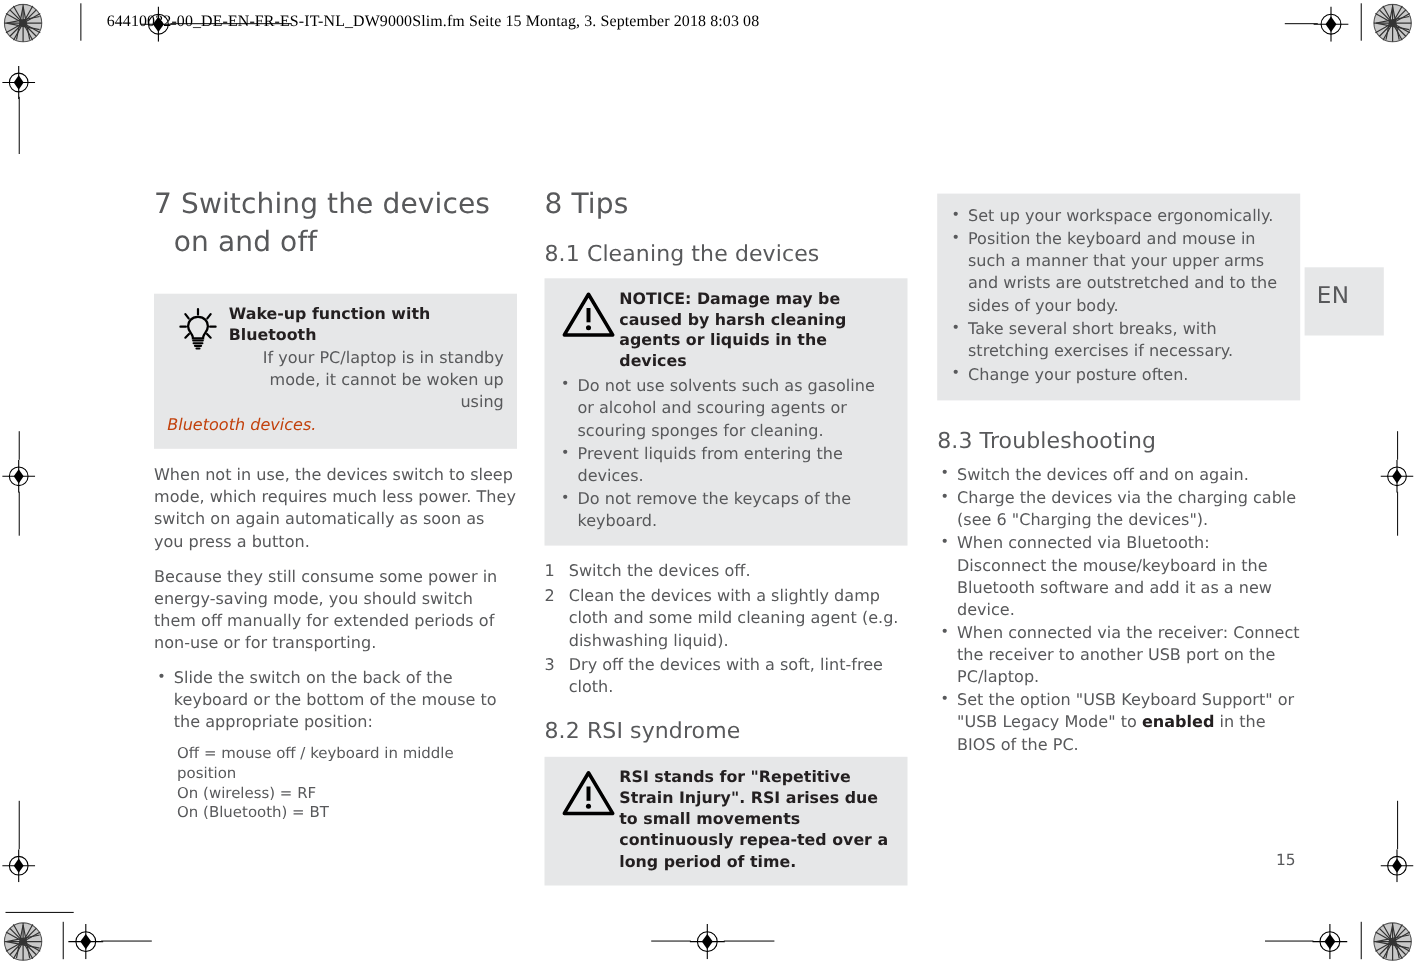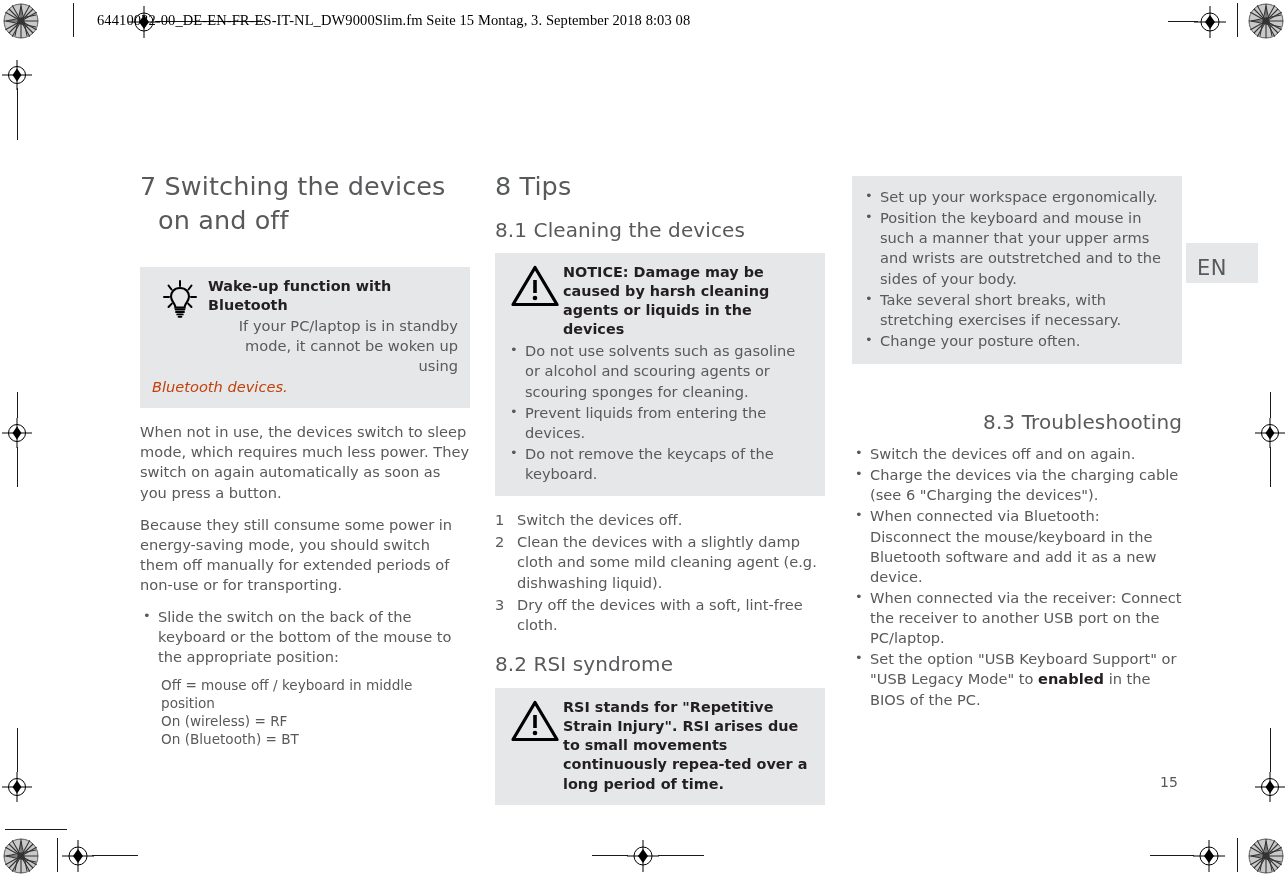--- a/index.html
+++ b/index.html
@@ -195,21 +195,21 @@
     font-size: 13.6px;
     line-height: 1.33;
     color: #58595b;
     margin: 8px 0 0 21px;
   }
 
   
   .lang-tab {
     position: absolute;
     left: 1186px; top: 243px;
-    width: 72px; height: 40px;
+    width: 72px; height: 62px;
     background: #e6e7e8;
   }
   .lang-tab span {
     position: absolute;
     left: 11px; top: 13px;
     font-size: 21px;
     color: #58595b;
     letter-spacing: 0.5px;
   }
 
@@ -499,21 +499,21 @@
 
     <div class="graybox">
       <ul class="bullets">
         <li>Set up your workspace ergonomically.</li>
         <li>Position the keyboard and mouse in such a manner that your upper arms and wrists are outstretched and to the sides of your body.</li>
         <li>Take several short breaks, with stretching exercises if necessary.</li>
         <li>Change your posture often.</li>
       </ul>
     </div>
 
-    <h2 class="h-sub" style="margin-top:46px; margin-bottom:9px;text-align:right;">8.3 Troubleshooting</h2>
+    <h2 class="h-sub" style="margin-top:24px; margin-bottom:9px;">8.3 Troubleshooting</h2>
 
     <ul class="bullets">
       <li>Switch the devices off and on again.</li>
       <li>Charge the devices via the charging cable (see 6 "Charging the devices").</li>
       <li>When connected via Bluetooth: Disconnect the mouse/keyboard in the Bluetooth software and add it as a new device.</li>
       <li>When connected via the receiver: Connect the receiver to another USB port on the PC/laptop.</li>
       <li>
         <span>Set the option "USB Keyboard Support" or "USB Legacy Mode" to </span><b class="bold">enabled</b><span> in the BIOS of the PC.</span>
       </li>
     </ul>

